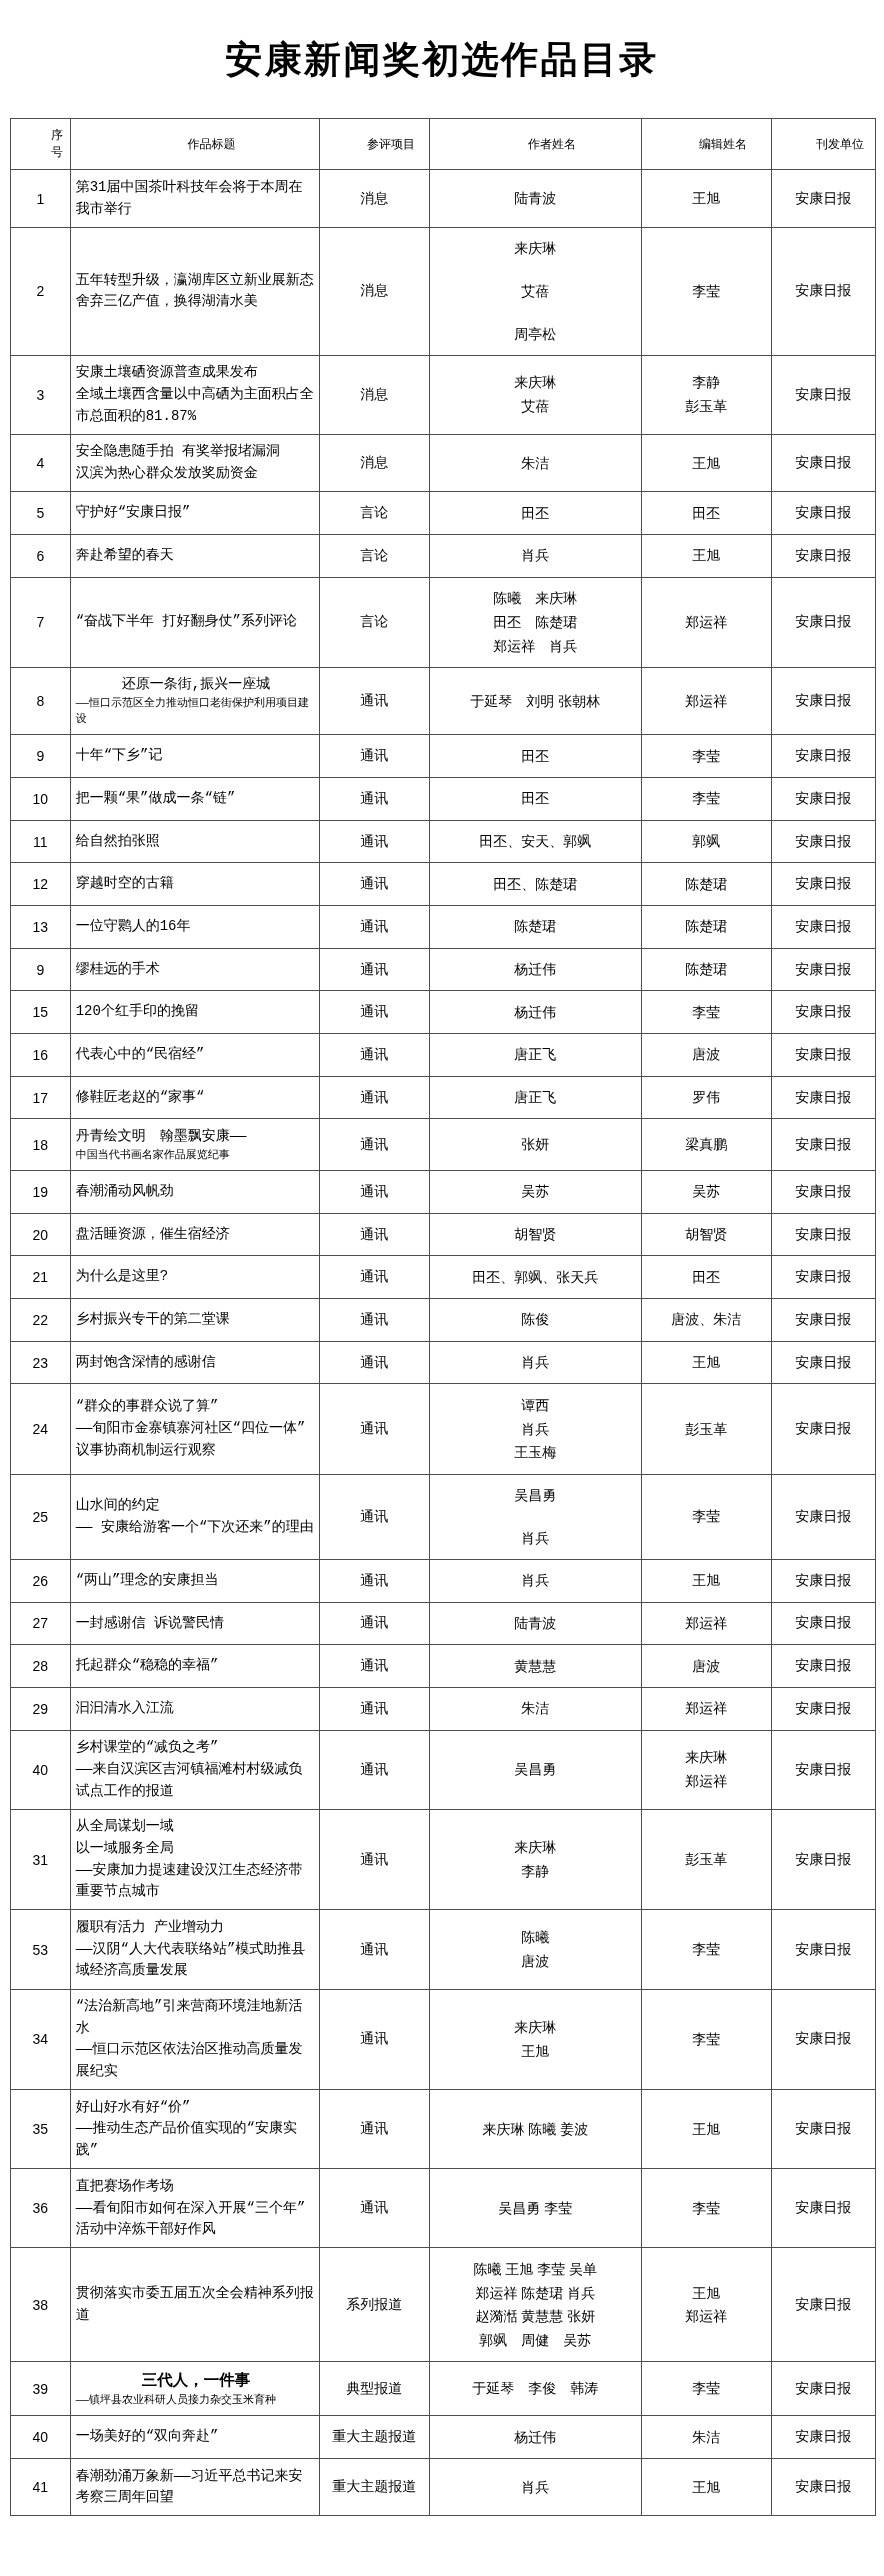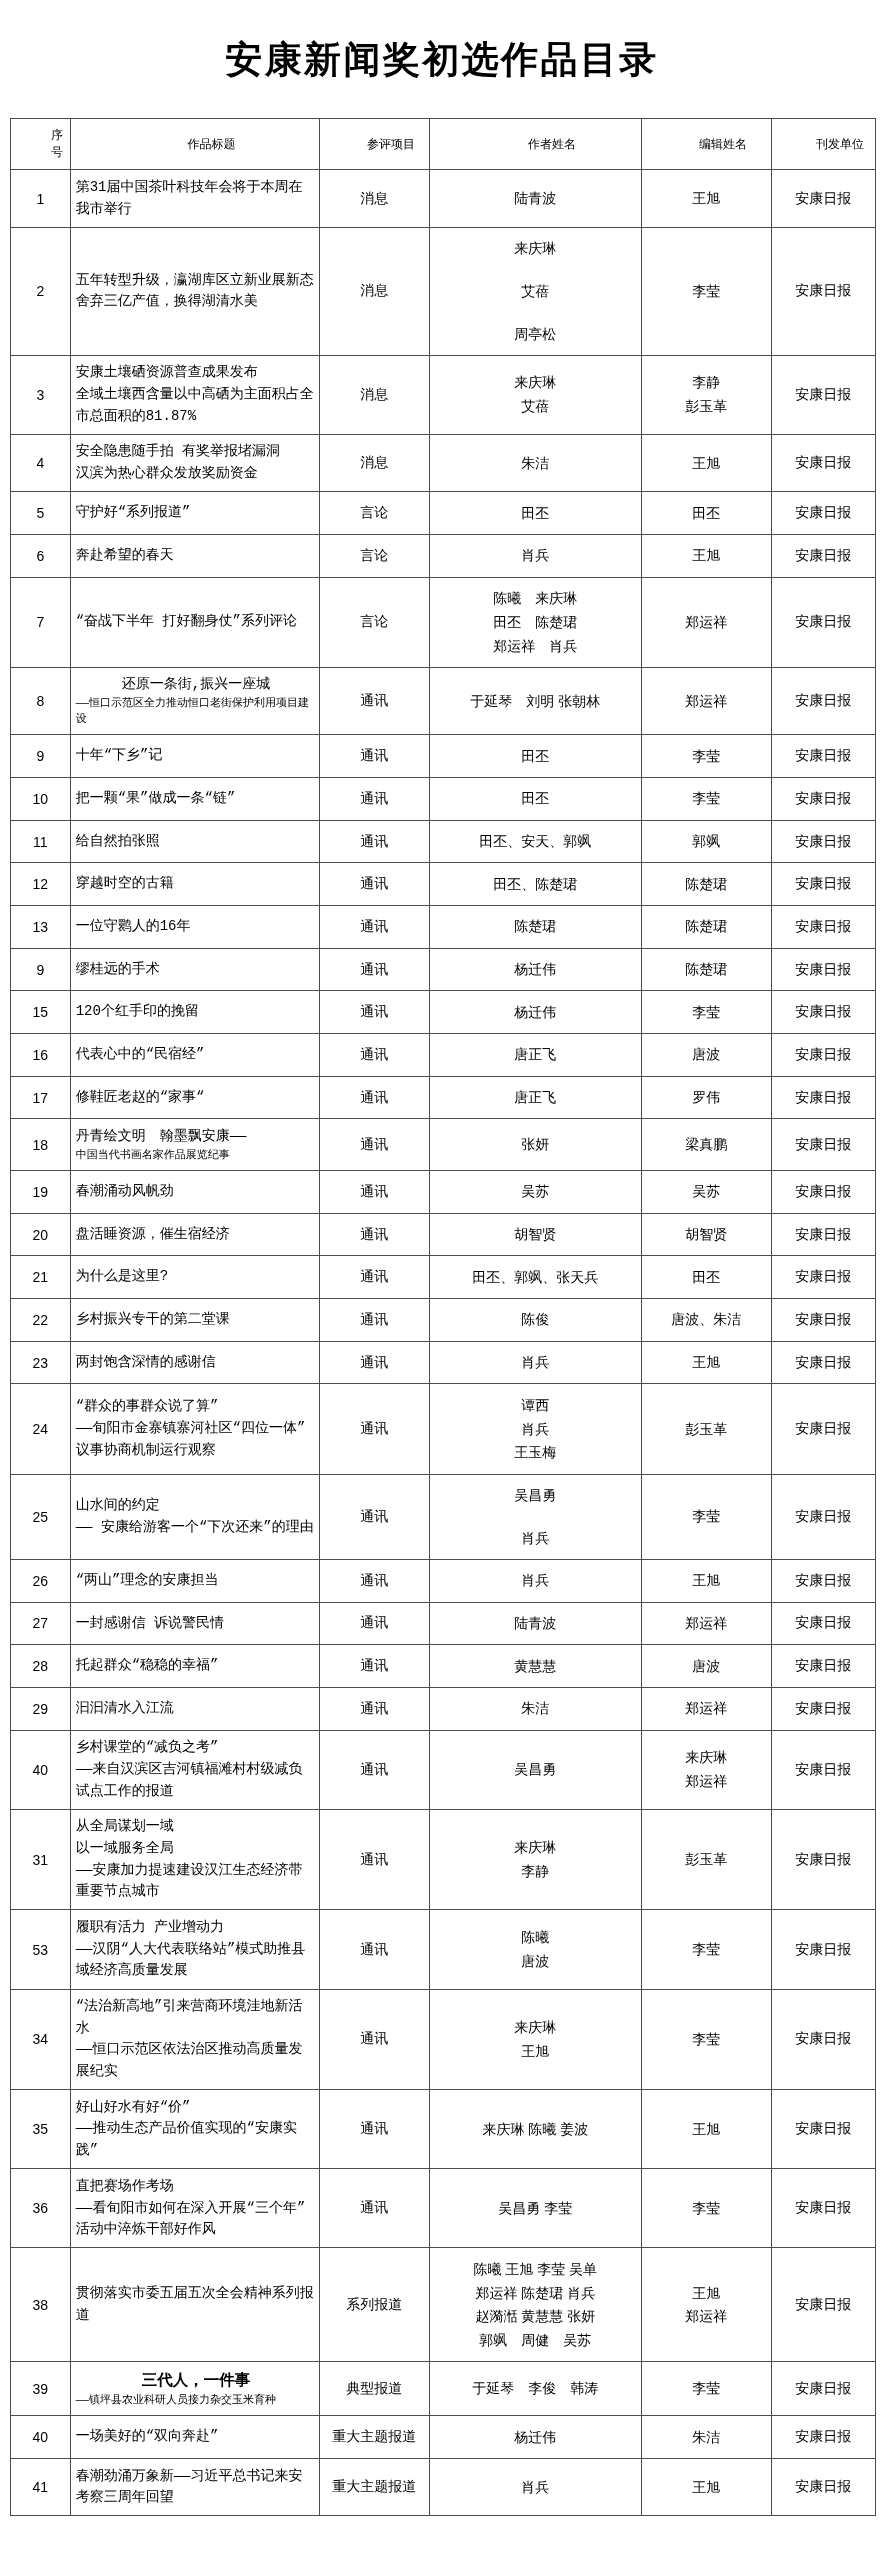--- a/index.html
+++ b/index.html
@@ -105,21 +105,21 @@
             <div>朱洁</div>
           </td>
           <td class="ctr names">
             <div>王旭</div>
           </td>
           <td class="ctr">安康日报</td>
         </tr>
         <tr>
           <td class="ctr">5</td>
           <td class="title-cell">
-            <div class="t-line">守护好“系列报道”</div>
+            <div class="t-line">守护好“安康日报”</div>
           </td>
           <td class="ctr">言论</td>
           <td class="ctr names">
             <div>田丕</div>
           </td>
           <td class="ctr names">
             <div>田丕</div>
           </td>
           <td class="ctr">安康日报</td>
         </tr>

